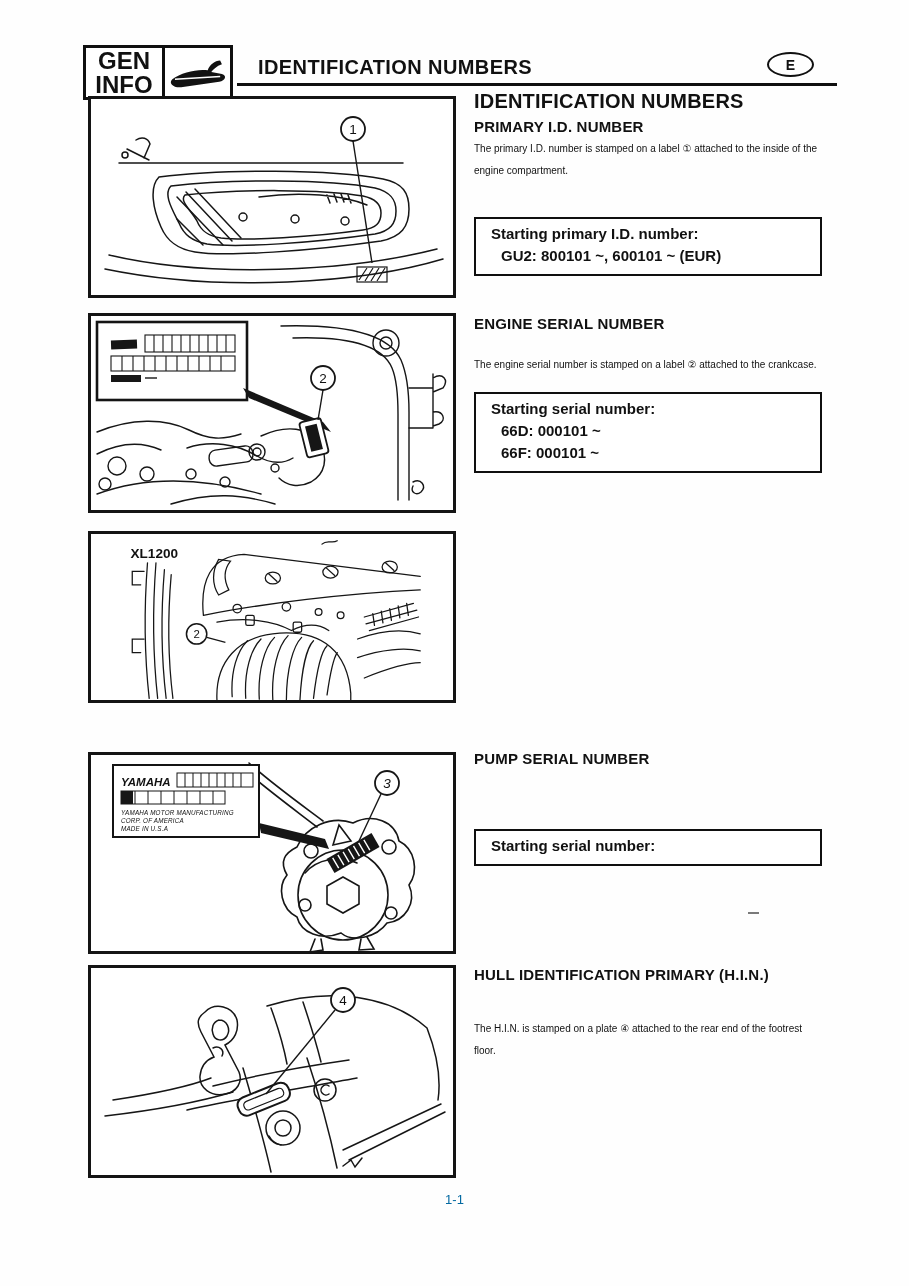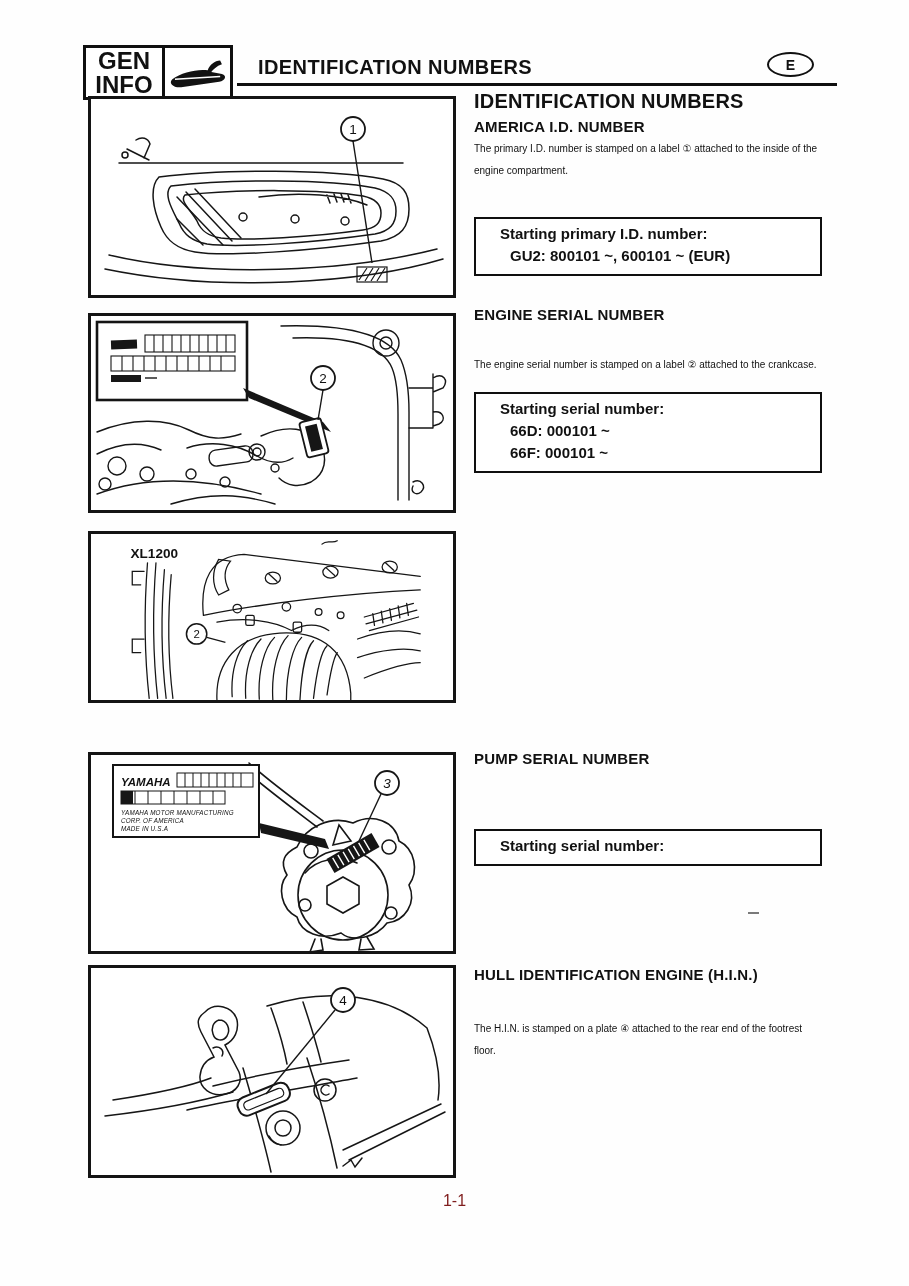--- a/index.html
+++ b/index.html
@@ -34,31 +34,31 @@
   #fig5 { top:965px; height:213px; }
   .figure svg { display:block; width:100%; height:100%; }
   svg text { font-family:"Liberation Sans", sans-serif; fill:#111; }
   .callout-num { font-size:13.5px; }
   .tiny-label { font-size:6.3px; letter-spacing:.2px; }
   
   .col-title { position:absolute; left:474px; top:90px; font-size:20px; font-weight:bold; letter-spacing:.2px; }
   .sec-heading { position:absolute; left:474px; font-size:15px; font-weight:bold; letter-spacing:.2px; }
   .sec-body { position:absolute; left:474px; width:352px; font-size:10px; line-height:22px; }
   #s1-heading { top:118px; } #s1-body { top:138px; }
-  #s2-heading { top:306px;text-align:right; } #s2-body { top:354px; }
+  #s2-heading { top:315px;text-align:right; } #s2-body { top:354px; }
   #s3-heading { top:750px; } #s3-body { top:771px; }
   #s4-heading { top:966px; } #s4-body { top:1018px; }
   .spec-box {
     position:absolute; left:474px; width:348px; border:2px solid #0f0f0f;
-    padding:4px 6px 7px 24px; font-size:15px; font-weight:bold; line-height:22px; background:#fff;
+    padding:4px 6px 7px 15px; font-size:15px; font-weight:bold; line-height:22px; background:#fff;
   }
   #s1-box { top:217px; } #s2-box { top:392px; } #s3-box { top:829px; }
   .spec-line { padding-left:10px; }
   .stray-dash { position:absolute; left:748px; top:912px; width:11px; height:2px; background:#7a7a7a; }
-  .footer { position:absolute; left:0; right:0; top:1192px; text-align:center; font-size:16px; color:#7f1d1d; }
+  .footer { position:absolute; left:0; right:0; top:1192px; text-align:center; font-size:13px; color:#0369a1; }
 </style>
 </head>
 <body>
 
 <div class="page">
 
   <div class="tab">
     <div class="tab-text">
       <span>GEN</span>
       <span>INFO</span>
@@ -257,39 +257,39 @@
       <g>
         <path d="M244 42 L175 126" stroke="#161616" fill="none" stroke-width="1.4"></path>
         <circle cx="252" cy="32" r="12" stroke="#161616" stroke-width="1.8" fill="#fff"></circle>
         <text class="callout-num" x="252" y="37" text-anchor="middle">4</text>
       </g>
     </svg>
   </div>
 
   <div class="col-title">IDENTIFICATION NUMBERS</div>
 
-  <div class="sec-heading" id="s1-heading">AMERICA I.D. NUMBER</div>
+  <div class="sec-heading" id="s1-heading">PRIMARY I.D. NUMBER</div>
   <div class="sec-body" id="s1-body">The primary I.D. number is stamped on a label ① attached to the inside of the engine compartment.</div>
   <div class="spec-box" id="s1-box">
     <div>Starting primary I.D. number:</div>
     <div class="spec-line">GU2: 800101 ~, 600101 ~ (EUR)</div>
   </div>
 
   <div class="sec-heading" id="s2-heading">ENGINE SERIAL NUMBER</div>
   <div class="sec-body" id="s2-body">The engine serial number is stamped on a label ② attached to the crankcase.</div>
   <div class="spec-box" id="s2-box">
     <div>Starting serial number:</div>
     <div class="spec-line">66D: 000101 ~</div>
     <div class="spec-line">66F: 000101 ~</div>
   </div>
 
   <div class="sec-heading" id="s3-heading">PUMP SERIAL NUMBER</div>
   <div class="spec-box" id="s3-box">
     <div>Starting serial number:</div>
   </div>
 
-  <div class="sec-heading" id="s4-heading">HULL IDENTIFICATION ENGINE (H.I.N.)</div>
+  <div class="sec-heading" id="s4-heading">HULL IDENTIFICATION PRIMARY (H.I.N.)</div>
   <div class="sec-body" id="s4-body">The H.I.N. is stamped on a plate ④ attached to the rear end of the footrest floor.</div>
 
   <div class="stray-dash"></div>
 
   <div class="footer">1-1</div>
 </div>
 
 </body></html>

